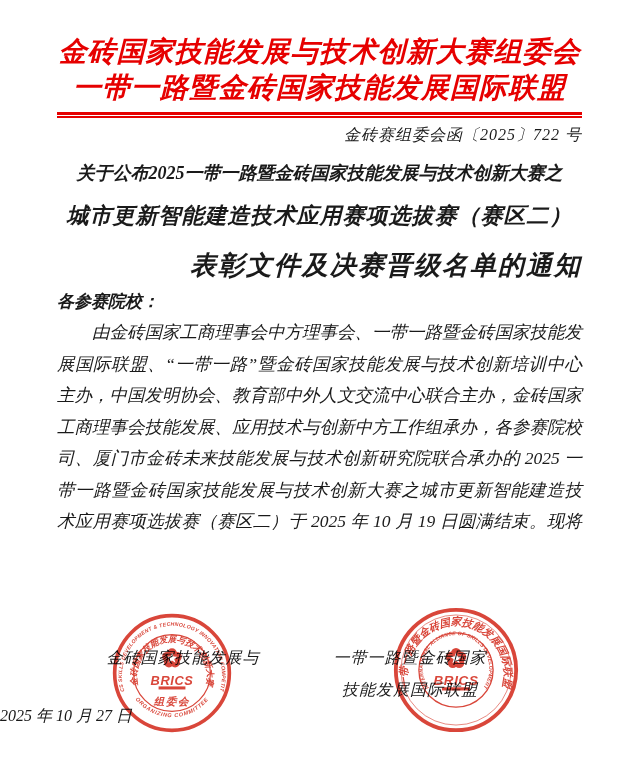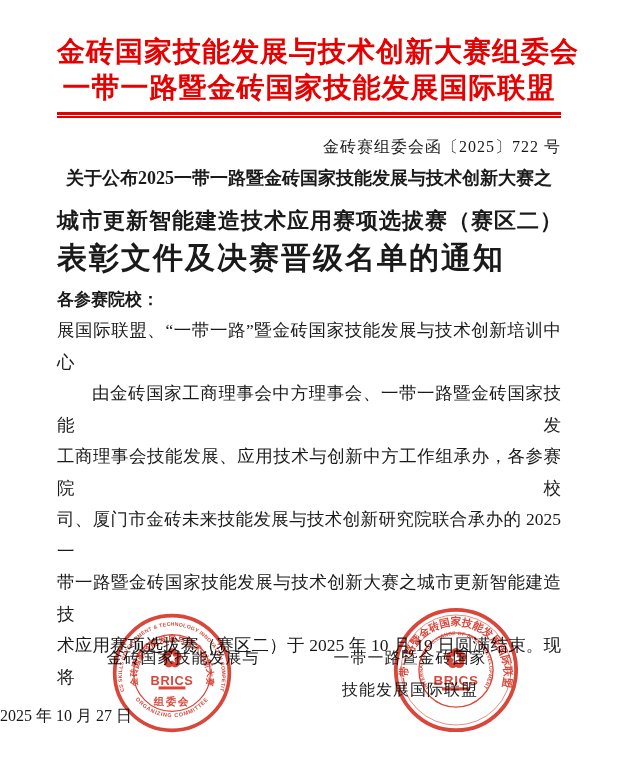--- a/index.html
+++ b/index.html
@@ -7,45 +7,46 @@
   body {
     width: 618px; height: 781px;
     font-family: "Liberation Serif", "DejaVu Serif", serif;
     color: #1a1a1a;
     position: relative;
     overflow: hidden;
   }
   .page {
     position: relative;
     width: 618px; height: 781px;
-    padding: 34px 57px 0 57px;
+    padding: 34px 36px 0 57px;
+    font-style: italic;
   }
   
   .masthead { text-align: center; }
   .masthead-line {
     font-size: 28px; line-height: 36px;
     font-weight: bold; color: #e60000;
     letter-spacing: 1px; white-space: nowrap;
   }
   .double-rule {
     margin-top: 6px; height: 6px;
     border-top: 3px solid #e60000;
     border-bottom: 2px solid #e60000;
   }
   
   .doc-number {
-    margin-top: 19px; text-align: right;
+    margin-top: 7px; text-align: right;
     font-size: 16px; line-height: 20px; letter-spacing: 1px;
   }
   
-  .title-1 { margin-top: 9px; text-align: center; font-weight: bold; font-size: 18px; line-height: 24px; white-space: nowrap; }
+  .title-1 { margin-top: 16px; text-align: center; font-weight: bold; font-size: 18px; line-height: 24px; white-space: nowrap; }
   .title-2 { margin-top: 16px; text-align: center; font-weight: bold; font-size: 22px; line-height: 30px; letter-spacing: 1px; white-space: nowrap; }
-  .title-3 { margin-top: 7px; text-align: left; font-weight: bold; font-size: 30px; line-height: 30px; letter-spacing: 2px; }
+  .title-3 { margin-top: 20px; text-align: right; font-weight: bold; font-size: 26px; line-height: 30px; letter-spacing: 2px; }
   
-  .salutation { margin-top: 14px; font-size: 17px; line-height: 26px; font-weight: bold; }
+  .salutation { margin-top: 8px; font-size: 17px; line-height: 26px; font-weight: bold; }
   .body-par { margin-top: 2px; }
   .body-line {
     font-size: 17.5px; line-height: 31.5px;
     text-align: justify; text-align-last: justify;
     text-justify: inter-character;
   }
   .body-line.first { text-indent: 2em; }
   
   .sign-block {
     position: absolute; width: 220px; text-align: center;
@@ -81,22 +82,23 @@
 
   <div class="doc-number">金砖赛组委会函〔2025〕722 号</div>
 
   <div class="title-1">关于公布2025一带一路暨金砖国家技能发展与技术创新大赛之</div>
   <div class="title-2">城市更新智能建造技术应用赛项选拔赛（赛区二）</div>
   <div class="title-3">表彰文件及决赛晋级名单的通知</div>
 
   <div class="salutation">各参赛院校：</div>
 
   <div class="body-par">
+    <div class="body-line first">由金砖国家工商理事会中方理事会、一带一路暨金砖国家技能发</div>
     <div class="body-line">展国际联盟、“一带一路”暨金砖国家技能发展与技术创新培训中心</div>
-    <div class="body-line first">由金砖国家工商理事会中方理事会、一带一路暨金砖国家技能发</div>
+    <div class="body-line">主办，中国发明协会、教育部中外人文交流中心联合主办，金砖国家</div>
     <div class="body-line">工商理事会技能发展、应用技术与创新中方工作组承办，各参赛院校</div>
     <div class="body-line">司、厦门市金砖未来技能发展与技术创新研究院联合承办的 2025 一</div>
     <div class="body-line">带一路暨金砖国家技能发展与技术创新大赛之城市更新智能建造技</div>
     <div class="body-line">术应用赛项选拔赛（赛区二）于 2025 年 10 月 19 日圆满结束。现将</div>
 
   </div>
 
   <div class="sign-block sign-left">
     <div>金砖国家技能发展与</div>
   </div>

